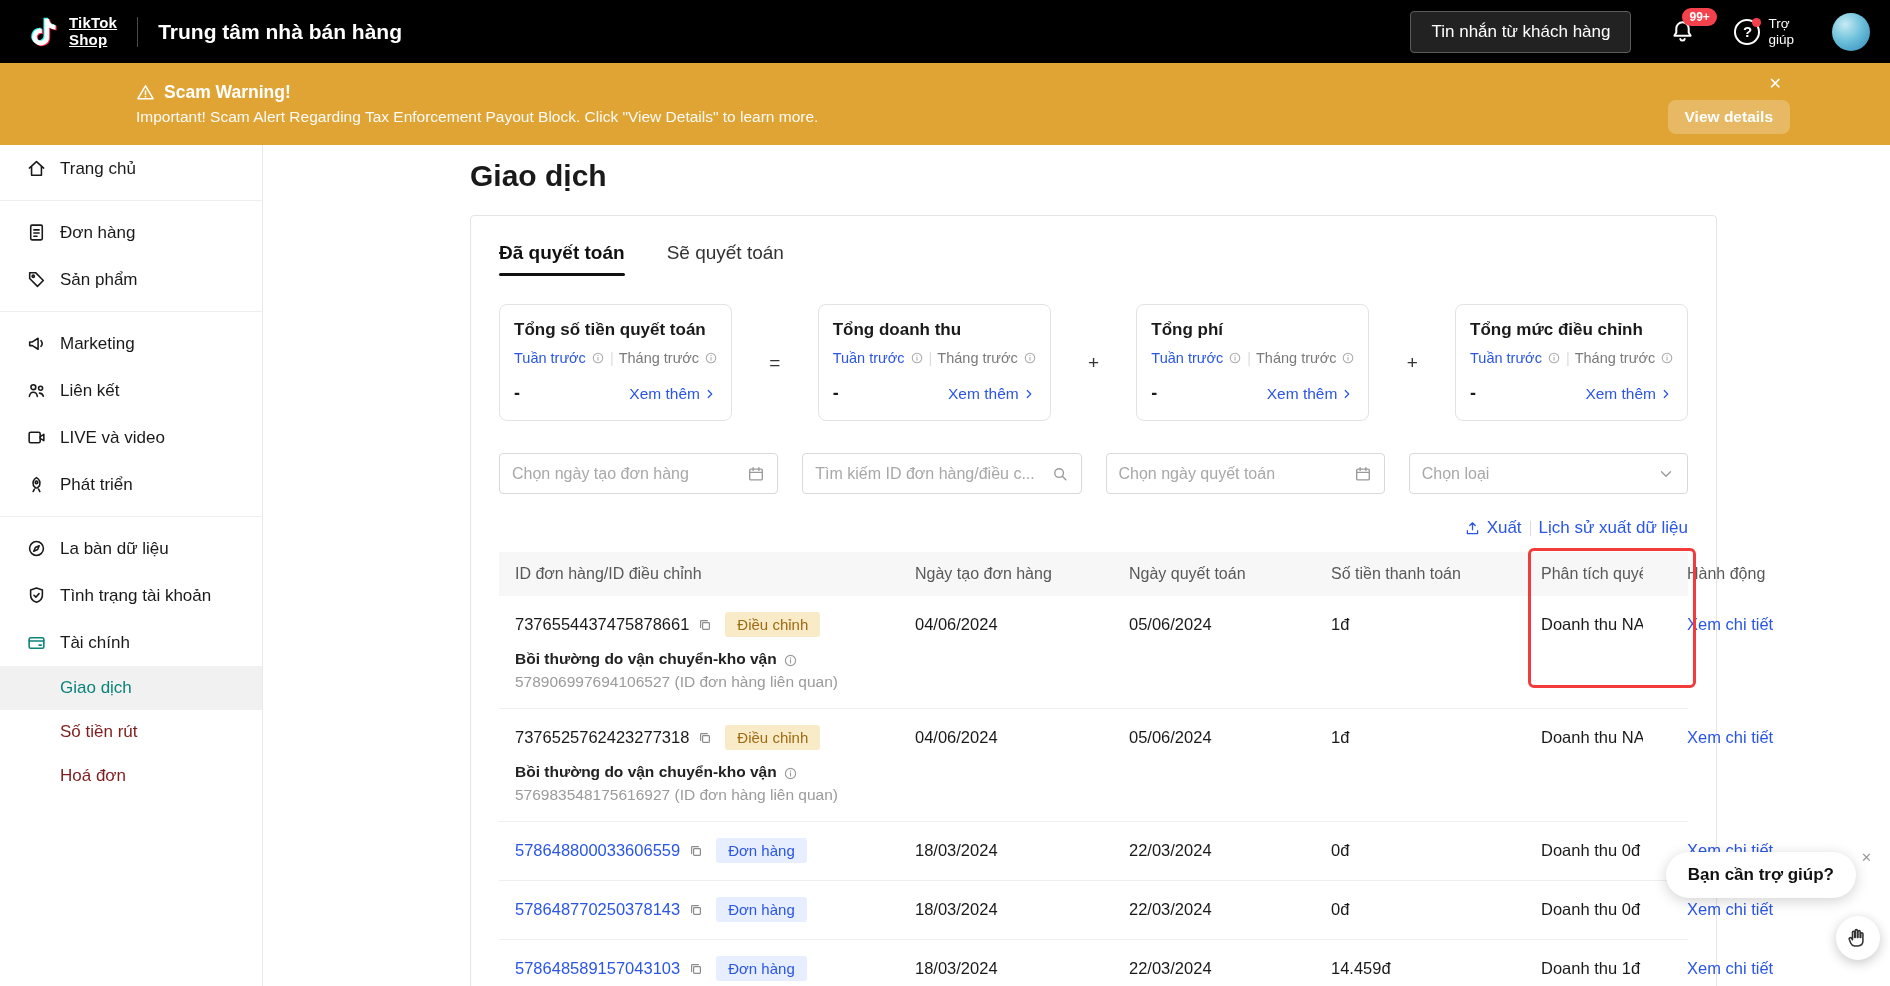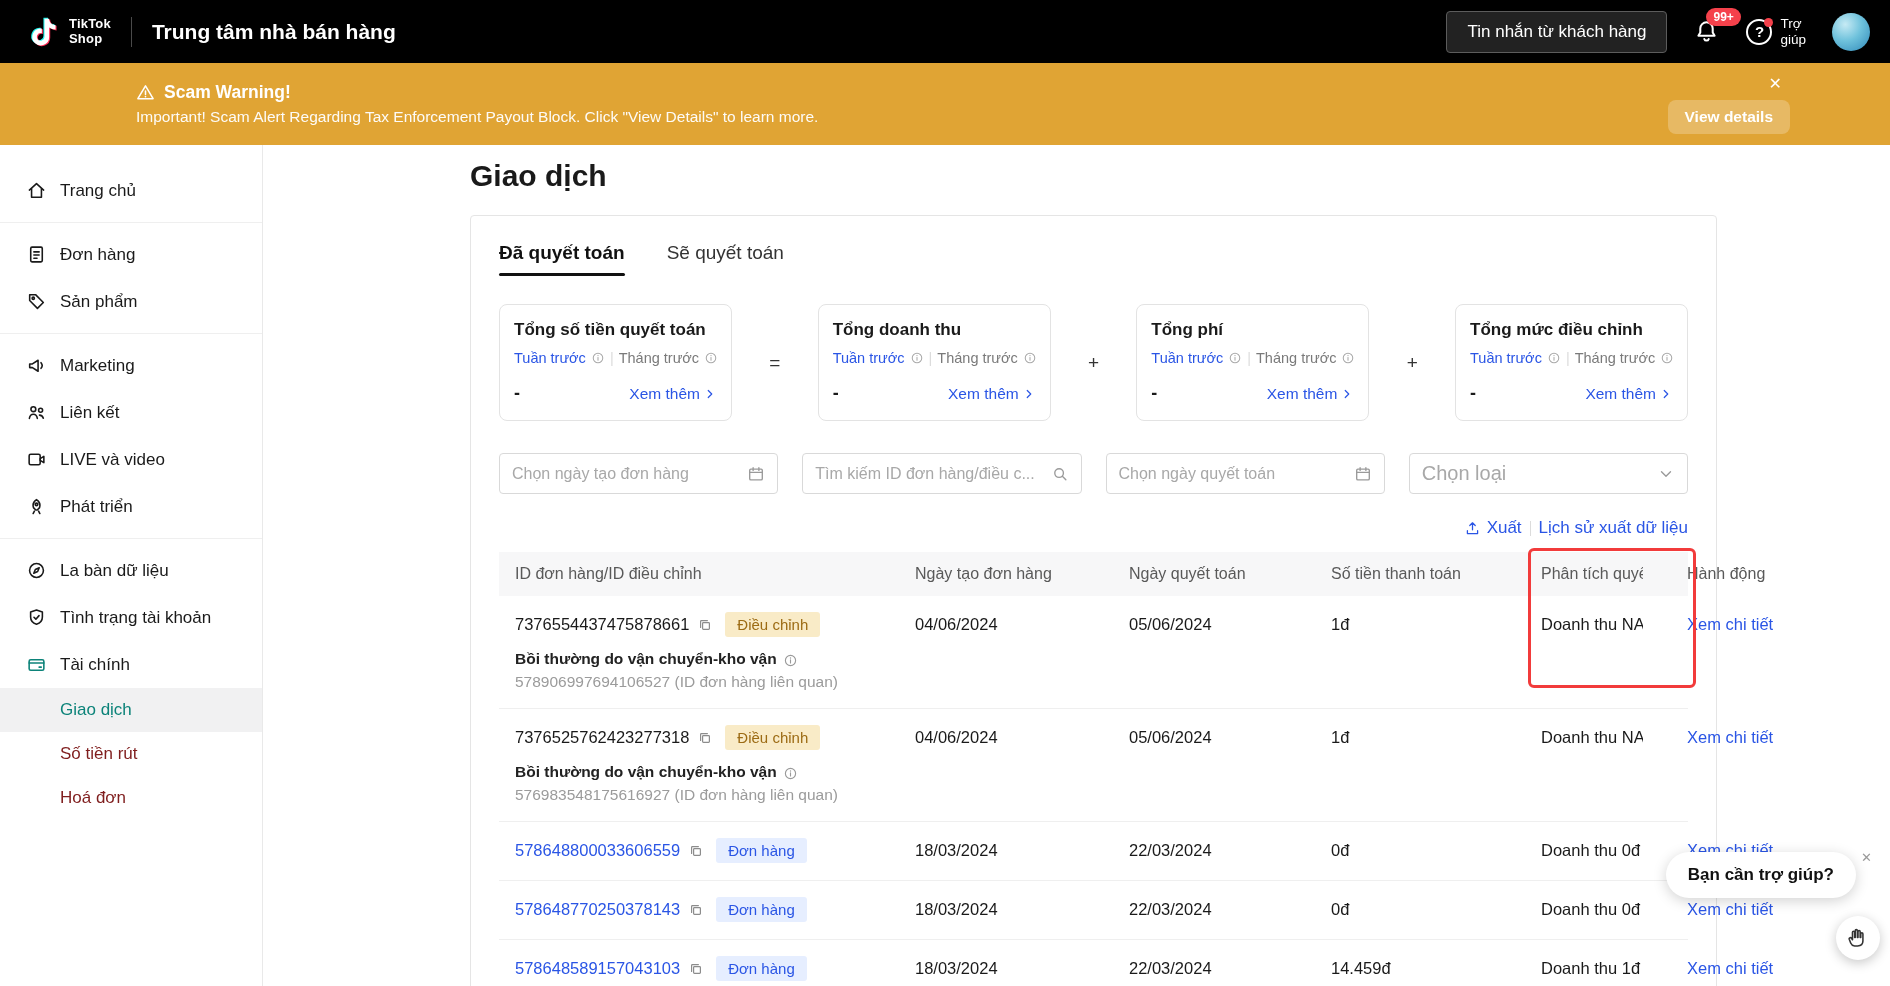--- a/index.html
+++ b/index.html
@@ -4,45 +4,45 @@
 <style>
   * { margin:0; padding:0; box-sizing:border-box; }
   html,body { width:1890px; height:986px; }
   body { font-family:"Liberation Sans","DejaVu Sans",sans-serif; color:#1a1a1a; background:#fff; overflow:hidden; position:relative; }
   svg { display:block; }
 
   
   .topbar { height:63px; background:#000; color:#fff; display:flex; align-items:center; padding:0 20px 0 28px; }
   .logo { display:flex; align-items:center; gap:9px; cursor:pointer; }
   .logo svg { width:32px; height:32px; }
-  .logo-text { font-size:13px; font-weight:700; line-height:1.1; letter-spacing:.2px; }
+  .logo-text { font-size:15px; font-weight:700; line-height:1.1; letter-spacing:.2px;text-decoration:underline; }
   .topbar-sep { width:1px; height:30px; background:#4a4a4a; margin:0 20px; }
   .topbar-title { font-size:21px; font-weight:700; }
-  .topbar-right { margin-left:auto; display:flex; align-items:center; gap:26px; }
+  .topbar-right { margin-left:auto; display:flex; align-items:center; gap:38px; }
   .messages-btn { background:#222; border:1px solid #5c5c5c; color:#fff; font-size:17px; padding:10px 20px; border-radius:4px; font-family:inherit; cursor:pointer; }
   .bell-wrap { position:relative; cursor:pointer; }
   .bell-wrap svg { width:27px; height:27px; color:#fff; }
   .bell-badge { position:absolute; top:-10px; left:13px; background:#F5414B; color:#fff; font-size:12px; font-weight:700; padding:2px 7px; border-radius:10px; line-height:1.2; }
   .help-wrap { display:flex; align-items:center; gap:8px; cursor:pointer; }
   .help-circle { position:relative; width:26px; height:26px; border:2px solid #fff; border-radius:50%; display:flex; align-items:center; justify-content:center; font-size:15px; font-weight:700; }
   .help-dot { position:absolute; top:-3px; right:-3px; width:9px; height:9px; background:#F5414B; border-radius:50%; }
   .help-label { font-size:13.5px; line-height:1.15; }
   .avatar { width:38px; height:38px; border-radius:50%; background:radial-gradient(circle at 35% 30%, #C6EAF4 0%, #6FC2DC 45%, #2E88B8 100%); cursor:pointer; }
 
   
   .banner { height:82px; background:#E0A434; color:#fff; position:relative; display:flex; flex-direction:column; justify-content:center; gap:5px; padding:0 230px 0 136px; }
   .banner-title-row { display:flex; align-items:center; gap:9px; font-size:17.5px; font-weight:700; }
   .banner-title-row svg { width:19px; height:19px; color:#fff; }
   .banner-msg { font-size:15.5px; opacity:.96; }
   .banner-close { position:absolute; top:13px; right:108px; font-size:16px; cursor:pointer; line-height:1; }
   .view-details { position:absolute; right:100px; bottom:11px; background:rgba(255,255,255,.24); border:none; color:#fff; font-size:15.5px; font-weight:600; padding:8px 17px; border-radius:8px; font-family:inherit; cursor:pointer; }
 
   
   .layout { display:flex; height:841px; }
-  .sidebar { width:263px; flex:0 0 263px; border-right:1px solid #E9E9E9; padding-top:22px; overflow:hidden; background:#fff; }
+  .sidebar { width:263px; flex:0 0 263px; border-right:1px solid #E9E9E9; padding-top:0; overflow:hidden; background:#fff; }
   .side-item { height:47px; display:flex; align-items:center; gap:13px; padding-left:26px; font-size:17px; cursor:pointer; }
   .side-item svg { width:21px; height:21px; flex:0 0 21px; color:#1a1a1a; }
   .side-item.finance svg { color:#0C8379; }
   .side-divider { height:1px; background:#EFEFEF; margin:8px 0; }
   .side-sub { height:44px; display:flex; align-items:center; padding-left:60px; font-size:17px; cursor:pointer; color:#7f1d1d; }
   .side-sub.active { background:#F1F1F2; color:#0C8379; }
 
   .content { flex:1; padding:14px 0 0 207px; overflow:hidden; }
   .page-title { font-size:30px; font-weight:700; margin-bottom:22px; }
   .card { width:1247px; border:1px solid #E5E5E5; border-radius:4px; padding:26px 28px; background:#fff; }
@@ -67,21 +67,21 @@
   .sum-more { display:flex; align-items:center; gap:3px; color:#2A55E5; font-size:15.5px; cursor:pointer; }
   .sum-more svg { width:14px; height:14px; }
   .op { flex:1; text-align:center; font-size:19px; color:#333; }
 
   
   .filters { display:flex; gap:24px; margin-bottom:24px; }
   .field { flex:1; height:41px; border:1px solid #D9D9D9; border-radius:4px; display:flex; align-items:center; padding:0 12px; gap:8px; background:#fff; cursor:text; }
   .field input { flex:1; border:none; outline:none; font-size:16px; font-family:inherit; color:#333; min-width:0; background:transparent; }
   .field input::placeholder { color:#A8A8A8; }
   .field svg { width:18px; height:18px; color:#9a9a9a; flex:0 0 18px; cursor:pointer; }
-  .field .select-text { flex:1; font-size:20px; color:#A8A8A8; }
+  .field .select-text { flex:1; font-size:16px; color:#A8A8A8; }
   .field.select { cursor:pointer; }
 
   
   .toolbar { display:flex; justify-content:flex-end; align-items:center; gap:8px; margin-bottom:14px; font-size:17px; color:#2A55E5; }
   .toolbar .tlink { display:flex; align-items:center; gap:6px; cursor:pointer; }
   .toolbar svg { width:17px; height:17px; }
   .toolbar-sep { width:1px; height:15px; background:#DCDCDC; }
 
   
   .table-wrap { position:relative; }

